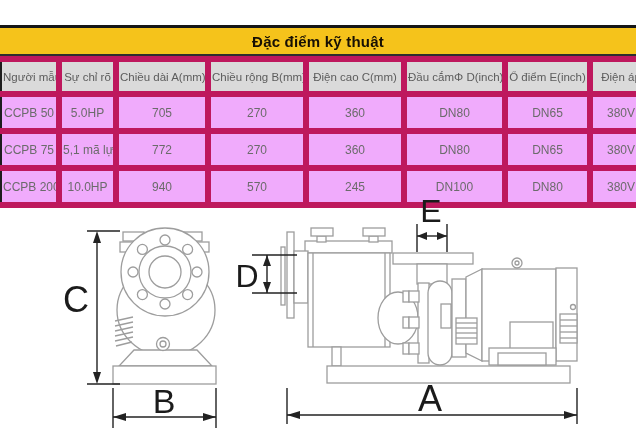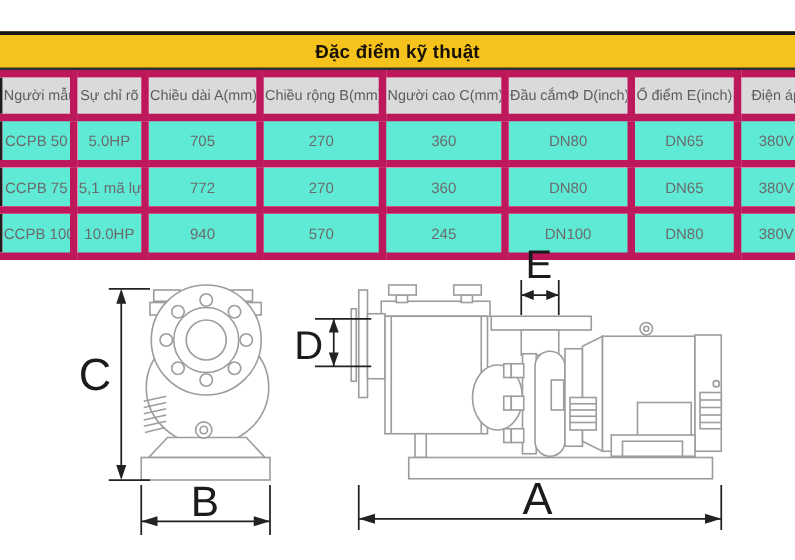--- a/index.html
+++ b/index.html
@@ -20,21 +20,21 @@
     border-collapse:collapse;table-layout:fixed;width:651px;
     font-size:12px;color:#6b6b6b;
   }
   table.spec th, table.spec td{
     border:6px solid #be185d;text-align:center;vertical-align:middle;
     overflow:hidden;white-space:nowrap;padding:0 1px;
   }
   table.spec th{
     background:#dadada;color:#5c5c5c;font-weight:normal;height:29px;font-size:11.5px;
   }
-  table.spec td{background:#5eead4;height:31px;}
+  table.spec td{background:#f0abfc;height:31px;}
   table.spec tr td:first-child, table.spec tr th:first-child{border-left:2px solid #1d1d1d;}
   
   .drawing{position:absolute;left:0;top:160px;width:636px;height:288px;}
   .draw-stroke{stroke:#9d9d9d;stroke-width:1.3;fill:none;}
   .draw-fill{stroke:#9d9d9d;stroke-width:1.3;fill:#ffffff;}
   .dim{stroke:#222222;stroke-width:1.4;fill:none;}
   .dim-arrow{fill:#222222;stroke:none;}
   .dim-label{fill:#1b1b1b;font-family:"Liberation Sans", sans-serif;}
 </style>
 </head>
@@ -57,21 +57,21 @@
           <col style="width:101px">
           <col style="width:85px">
           <col style="width:62px">
       </colgroup>
       <tbody>
           <tr>
         <th>Người mẫu</th>
         <th>Sự chỉ rõ</th>
         <th>Chiều dài A(mm)</th>
         <th>Chiều rộng B(mm)</th>
-        <th>Người cao C(mm)</th>
+        <th>Điện cao C(mm)</th>
         <th>Đầu cắmΦ D(inch)</th>
         <th>Ổ điểm E(inch)</th>
         <th>Điện áp</th>
       </tr>
       <tr>
         <td>CCPB 50</td>
         <td>5.0HP</td>
         <td>705</td>
         <td>270</td>
         <td>360</td>
@@ -83,21 +83,21 @@
         <td>CCPB 75</td>
         <td>5,1 mã lực</td>
         <td>772</td>
         <td>270</td>
         <td>360</td>
         <td>DN80</td>
         <td>DN65</td>
         <td>380V</td>
       </tr>
       <tr>
-        <td>CCPB 100</td>
+        <td>CCPB 200</td>
         <td>10.0HP</td>
         <td>940</td>
         <td>570</td>
         <td>245</td>
         <td>DN100</td>
         <td>DN80</td>
         <td>380V</td>
       </tr>
     </tbody>
       </table>

